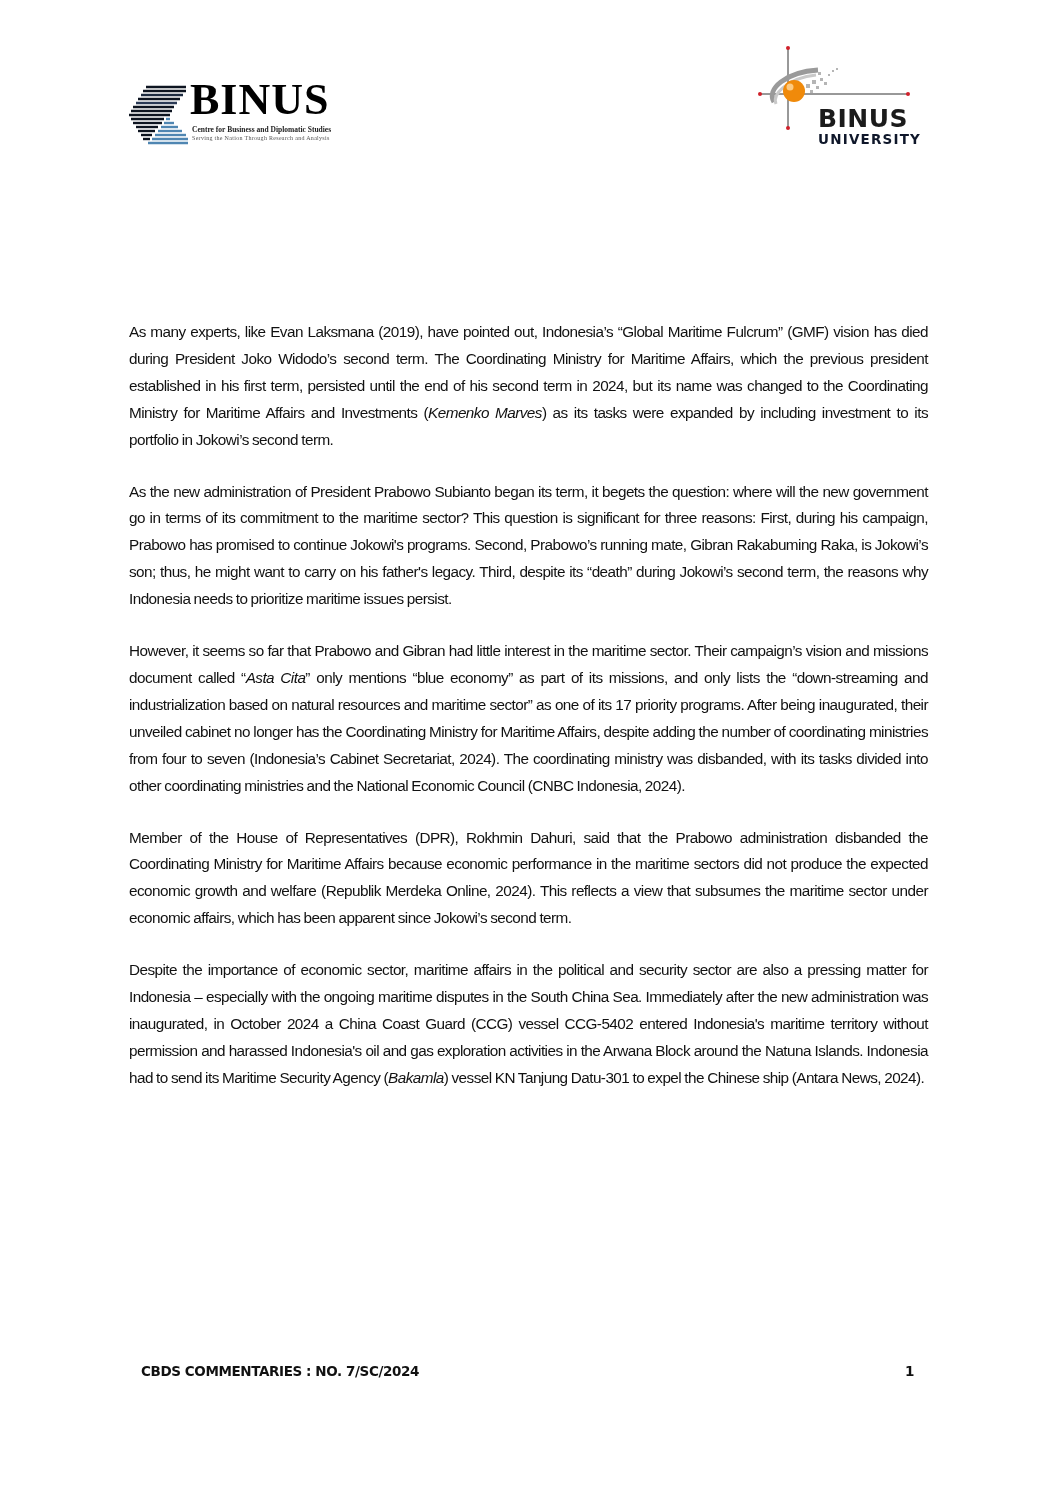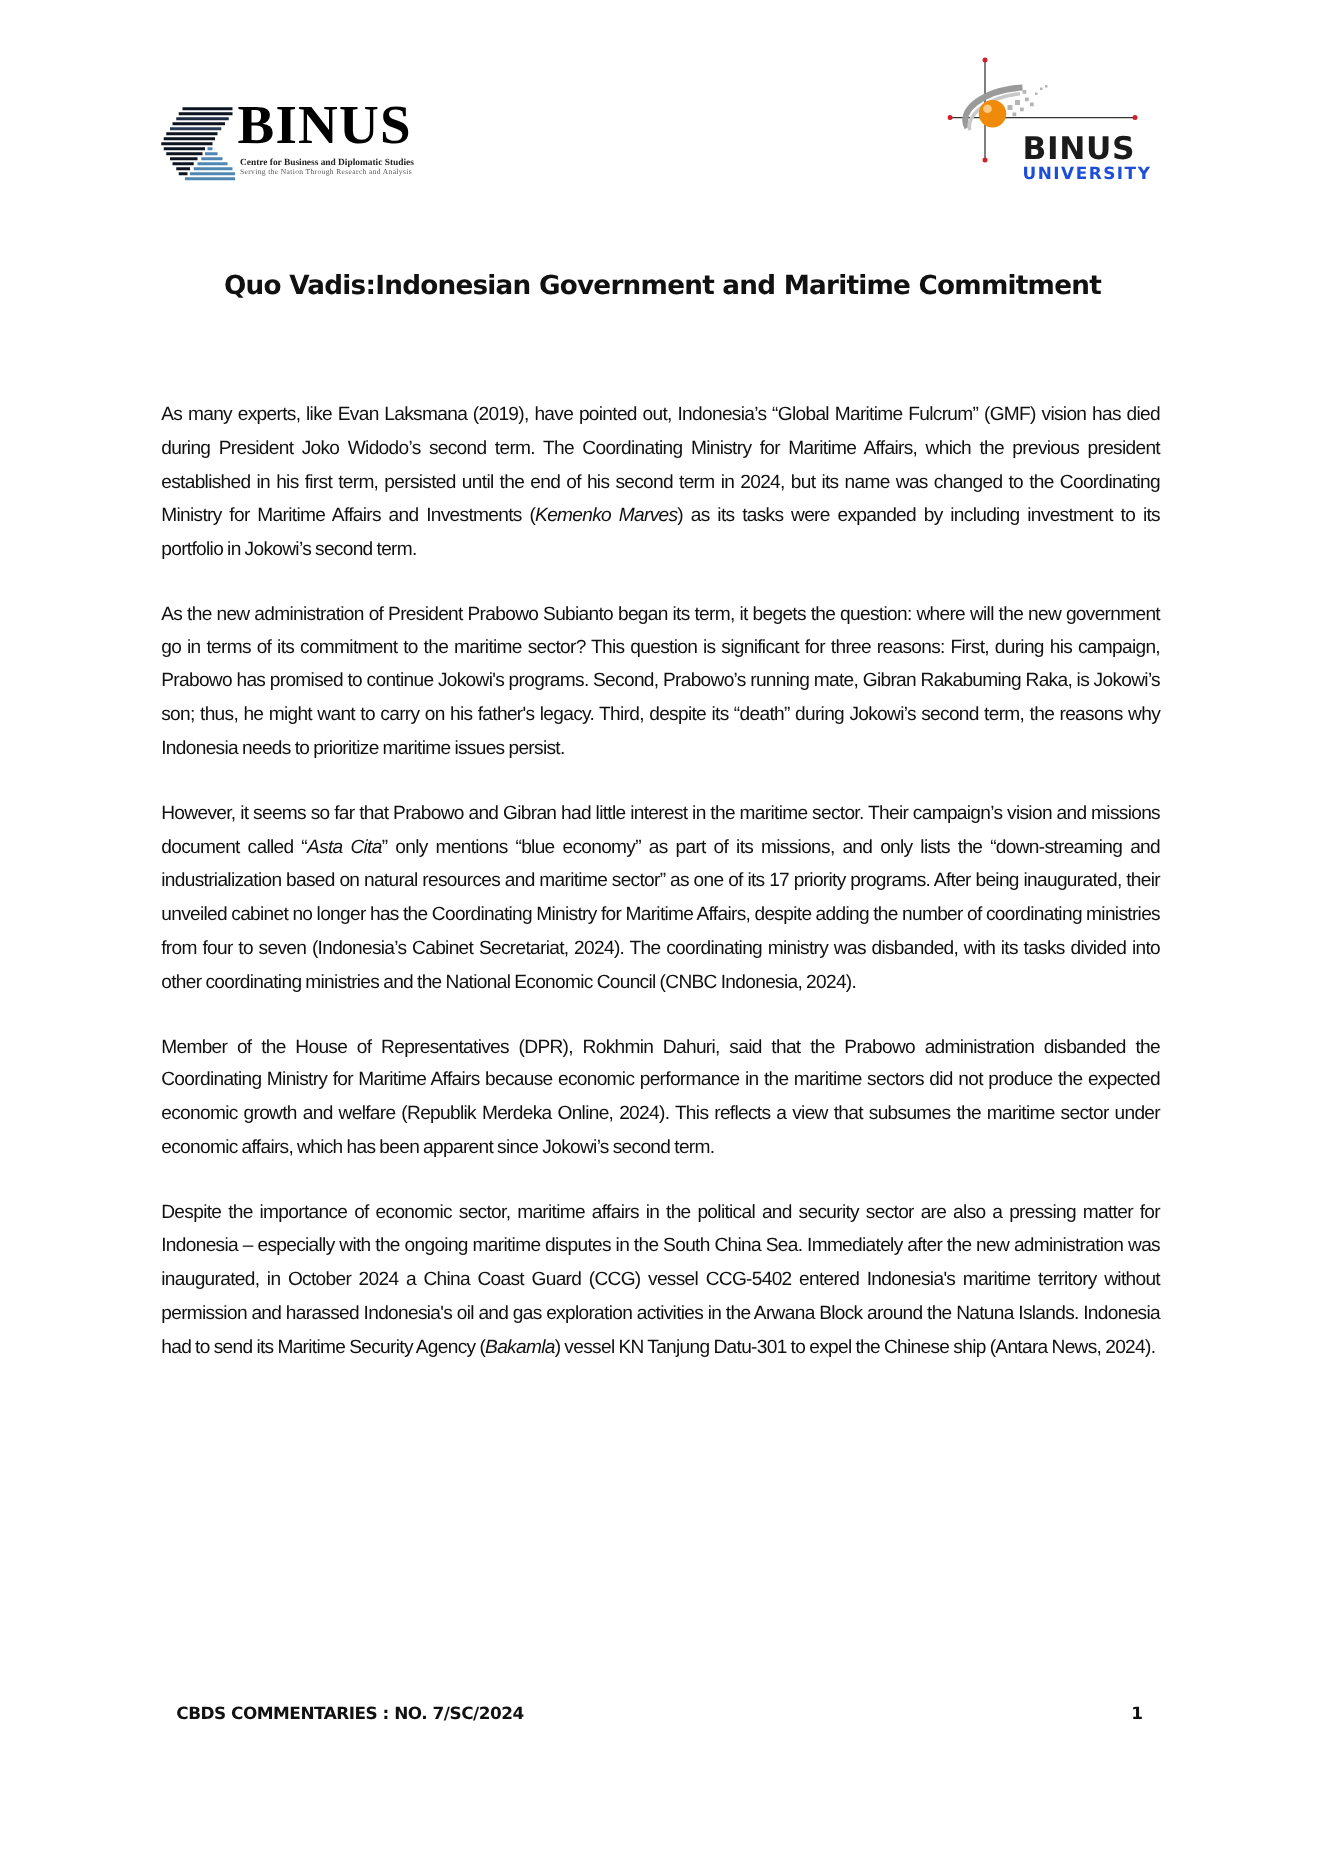--- a/index.html
+++ b/index.html
@@ -15,21 +15,21 @@
   .cbds-sub1 { position: absolute; left: 64px; top: 43px; font-family: Liberation Serif, serif;
                font-size: 7.5px; font-weight: bold; color: #222; white-space: nowrap; }
   .cbds-sub2 { position: absolute; left: 64px; top: 53px; font-family: "Liberation Serif", serif;
                font-size: 6px; color: #555; white-space: nowrap; letter-spacing: 0.3px; }
 
   .logo-binus { position: absolute; left: 758px; top: 44px; width: 160px; height: 110px; }
   .binus-svg { position: absolute; left: 0; top: 0; }
   .binus-word { position: absolute; left: 60px; top: 62px; font-family: "DejaVu Sans", sans-serif;
                 font-weight: bold; font-size: 25px; color: #1b1b1b; letter-spacing: 0.5px; line-height: 26px; }
   .binus-univ { position: absolute; left: 60px; top: 87px; font-family: "DejaVu Sans", sans-serif;
-                font-weight: bold; font-size: 13.5px; color: #1d4ed8; letter-spacing: 1.2px; line-height: 16px; }
+                font-weight: bold; font-size: 13.5px; color: #0f172a; letter-spacing: 1.2px; line-height: 16px; }
 
   
   .title { position: absolute; left: 0; right: 0; top: 216px; text-align: center;
            font-family: "DejaVu Sans", sans-serif; font-weight: bold; font-size: 21px;
            letter-spacing: -0.6px; color: #111; }
   .author { position: absolute; left: 0; right: 0; top: 270px; text-align: center;
             font-family: "DejaVu Sans", sans-serif; font-size: 19px; letter-spacing: -0.5px; color: #111; }
 
   
   .body { position: absolute; left: 129px; width: 799px; top: 319px; }
@@ -101,21 +101,20 @@
         <rect x="60" y="28" width="3" height="3"></rect>
           <rect x="78" y="24" width="2" height="2"></rect>
       </g>
       <circle cx="36" cy="47" r="11" fill="#f08a0a"></circle>
       <circle cx="32" cy="43" r="3.5" fill="#ffd9a0" opacity="0.8"></circle>
     </svg>
     <div class="binus-word">BINUS</div>
     <div class="binus-univ">UNIVERSITY</div>
   </div>
 
-  <h1 class="title" style="margin:0">Quo Vadis:Indonesian Government and Maritime Commitment</h1>
 
   <div class="body">
     <p class="para"><span>As many experts, like Evan Laksmana (2019), have pointed out, Indonesia’s “Global Maritime Fulcrum” (GMF) vision has died during President Joko Widodo’s second term. The Coordinating Ministry for Maritime Affairs, which the previous president established in his first term, persisted until the end of his second term in 2024, but its name was changed to the Coordinating Ministry for Maritime Affairs and Investments (</span><em>Kemenko Marves</em><span>) as its tasks were expanded by including investment to its portfolio in Jokowi’s second term.</span></p>
 
     <p class="para">As the new administration of President Prabowo Subianto began its term, it begets the question: where will the new government go in terms of its commitment to the maritime sector? This question is significant for three reasons: First, during his campaign, Prabowo has promised to continue Jokowi's programs. Second, Prabowo’s running mate, Gibran Rakabuming Raka, is Jokowi’s son; thus, he might want to carry on his father's legacy. Third, despite its “death” during Jokowi’s second term, the reasons why Indonesia needs to prioritize maritime issues persist.</p>
 
     <p class="para"><span>However, it seems so far that Prabowo and Gibran had little interest in the maritime sector. Their campaign’s vision and missions document called “</span><em>Asta Cita</em><span>” only mentions “blue economy” as part of its missions, and only lists the “down-streaming and industrialization based on natural resources and maritime sector” as one of its 17 priority programs. After being inaugurated, their unveiled cabinet no longer has the Coordinating Ministry for Maritime Affairs, despite adding the number of coordinating ministries from four to seven (Indonesia’s Cabinet Secretariat, 2024). The coordinating ministry was disbanded, with its tasks divided into other coordinating ministries and the National Economic Council (CNBC Indonesia, 2024).</span></p>
 
     <p class="para">Member of the House of Representatives (DPR), Rokhmin Dahuri, said that the Prabowo administration disbanded the Coordinating Ministry for Maritime Affairs because economic performance in the maritime sectors did not produce the expected economic growth and welfare (Republik Merdeka Online, 2024). This reflects a view that subsumes the maritime sector under economic affairs, which has been apparent since Jokowi’s second term.</p>
 

